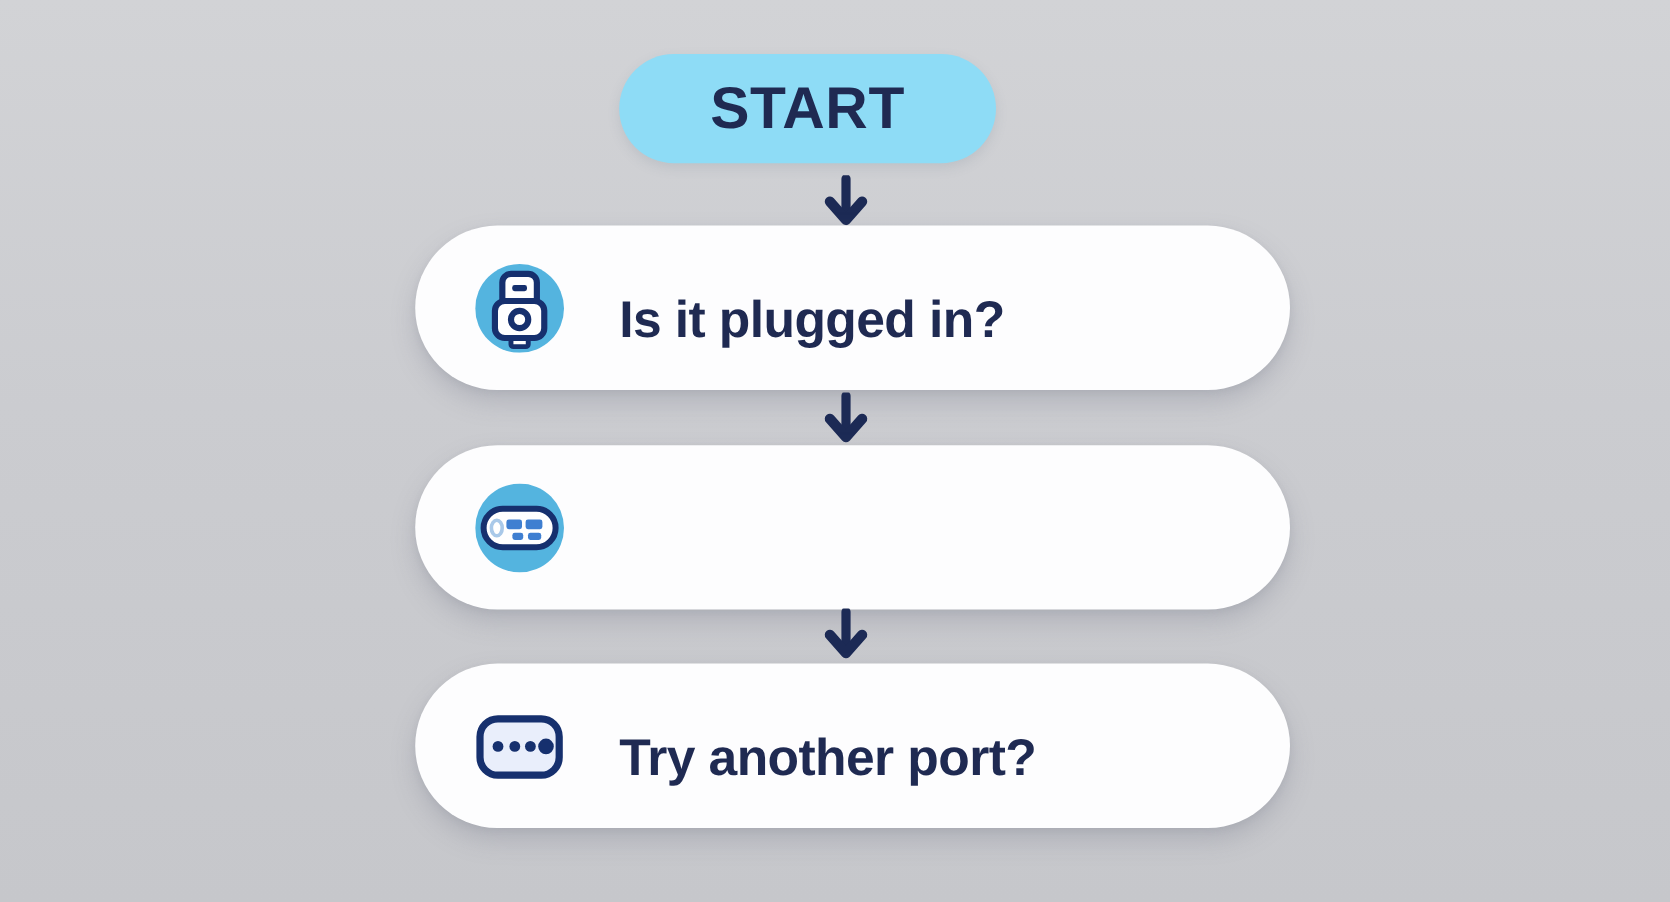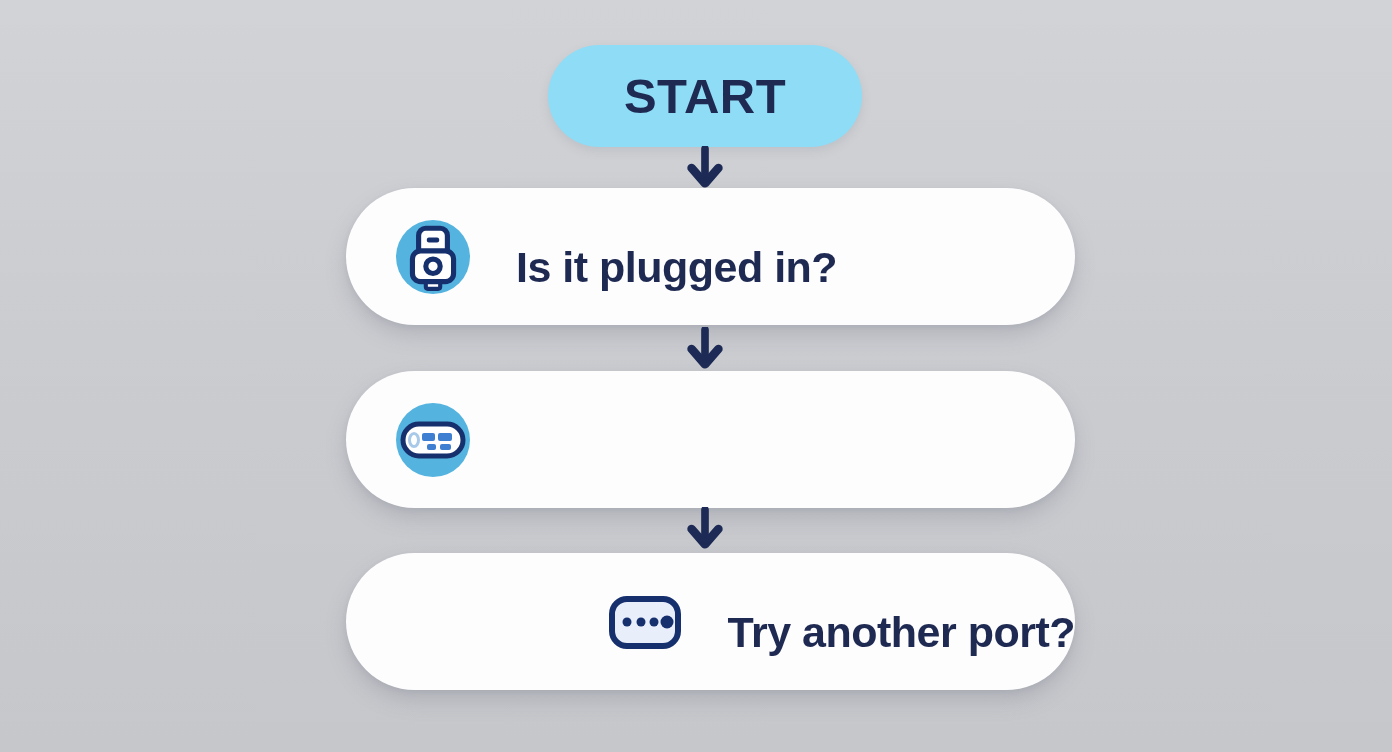--- a/index.html
+++ b/index.html
@@ -9,24 +9,24 @@
   .canvas {
     position: relative;
     width: 1392px;
     height: 752px;
     overflow: hidden;
     background: linear-gradient(180deg, #d2d3d6 0%, #cbccd0 45%, #c6c7cb 100%);
     font-family: "Liberation Sans", sans-serif;
   }
   .start-pill {
     position: absolute;
-    left: 548px;
+    left: 516px;
     top: 45px;
     width: 314px;
-    height: 102px;
+    height: 91px;
     background: #8edcf6;
     border-radius: 52px;
     display: flex;
     align-items: center;
     justify-content: center;
     box-shadow: 0 4px 10px rgba(110,125,145,0.18);
   }
   .start-label {
     font-size: 49px;
     font-weight: bold;
@@ -50,21 +50,21 @@
     background: #fdfdfe;
     border-radius: 69px;
     display: flex;
     align-items: center;
     padding-left: 50px;
     box-sizing: border-box;
     box-shadow: 0 10px 20px rgba(115,120,135,0.28), 0 2px 5px rgba(115,120,135,0.12);
   }
   .card-1 { top: 188px; }
   .card-2 { top: 371px; }
-  .card-3 { top: 553px; justify-content: flex-end; }
+  .card-3 { top: 553px; }
   .step-icon {
     width: 74px;
     height: 74px;
     flex: 0 0 74px;
     margin-right: 46px;
     display: flex;
     align-items: center;
     justify-content: center;
   }
   .step-label {

